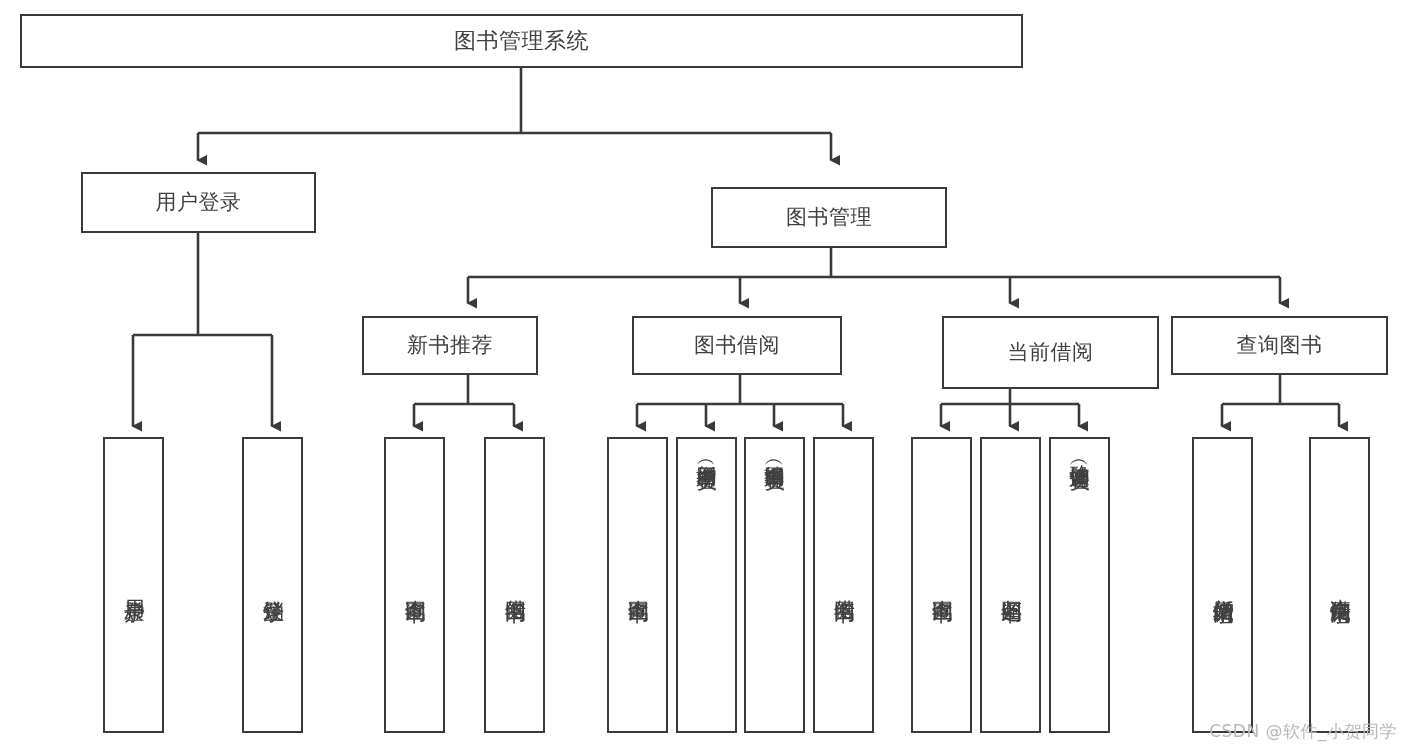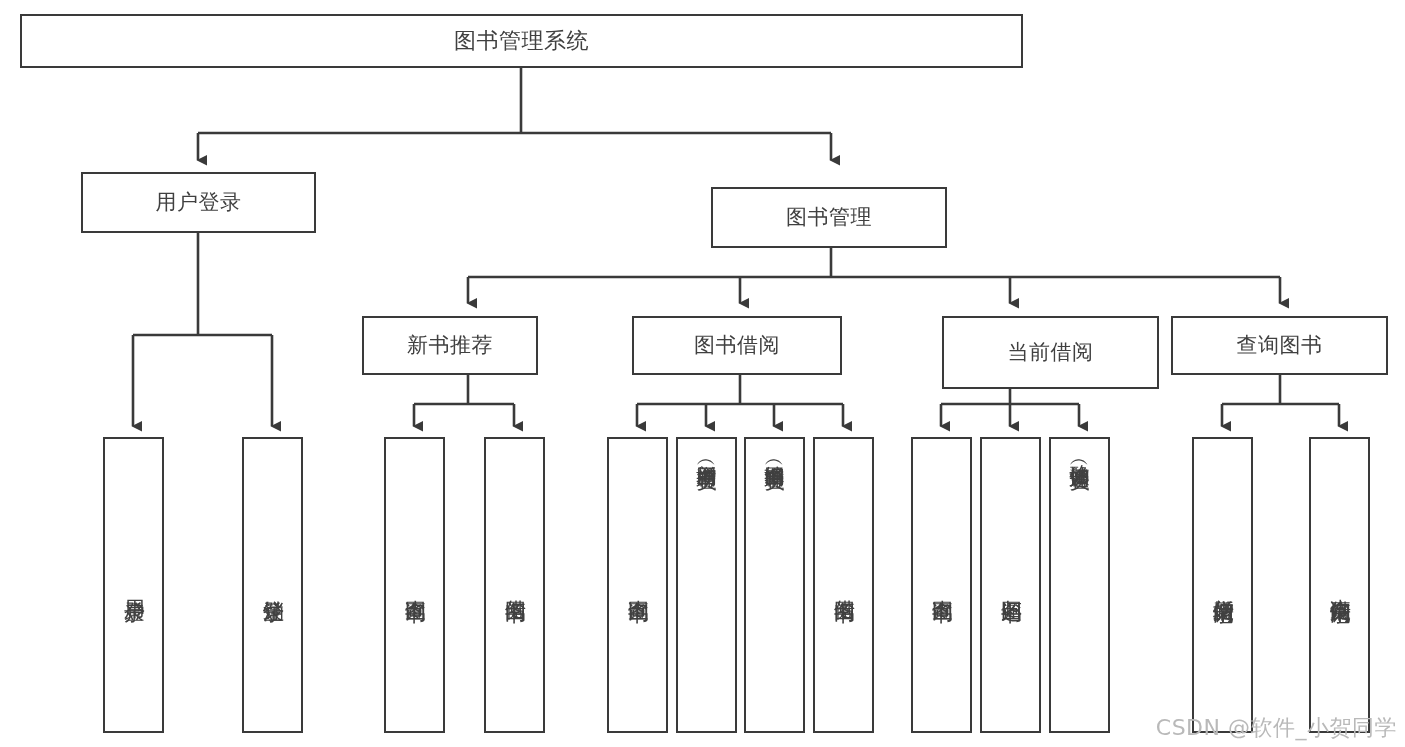--- a/index.html
+++ b/index.html
@@ -70,21 +70,21 @@
   }
   
   .node.vert.center {
     align-items: center;
     padding-top: 0;
   }
   #watermark {
     position: absolute;
     right: 8px;
     bottom: 4px;
-    font-size: 22px;
+    font-size: 17px;
     color: #b9b9b9;
     white-space: nowrap;
     z-index: 6;
     letter-spacing: 0.5px;
   }
 </style>
 </head>
 <body>
 
 <div id="diagram-root">

